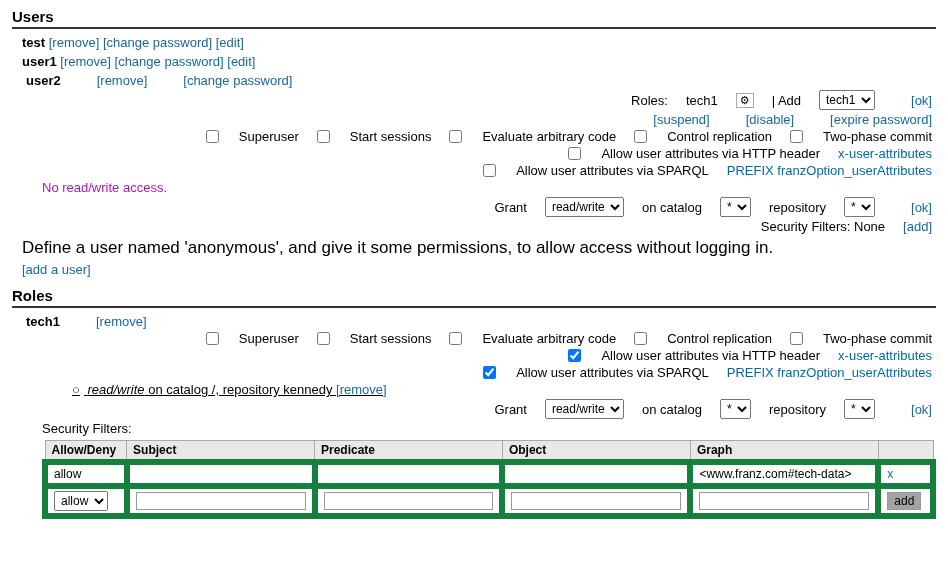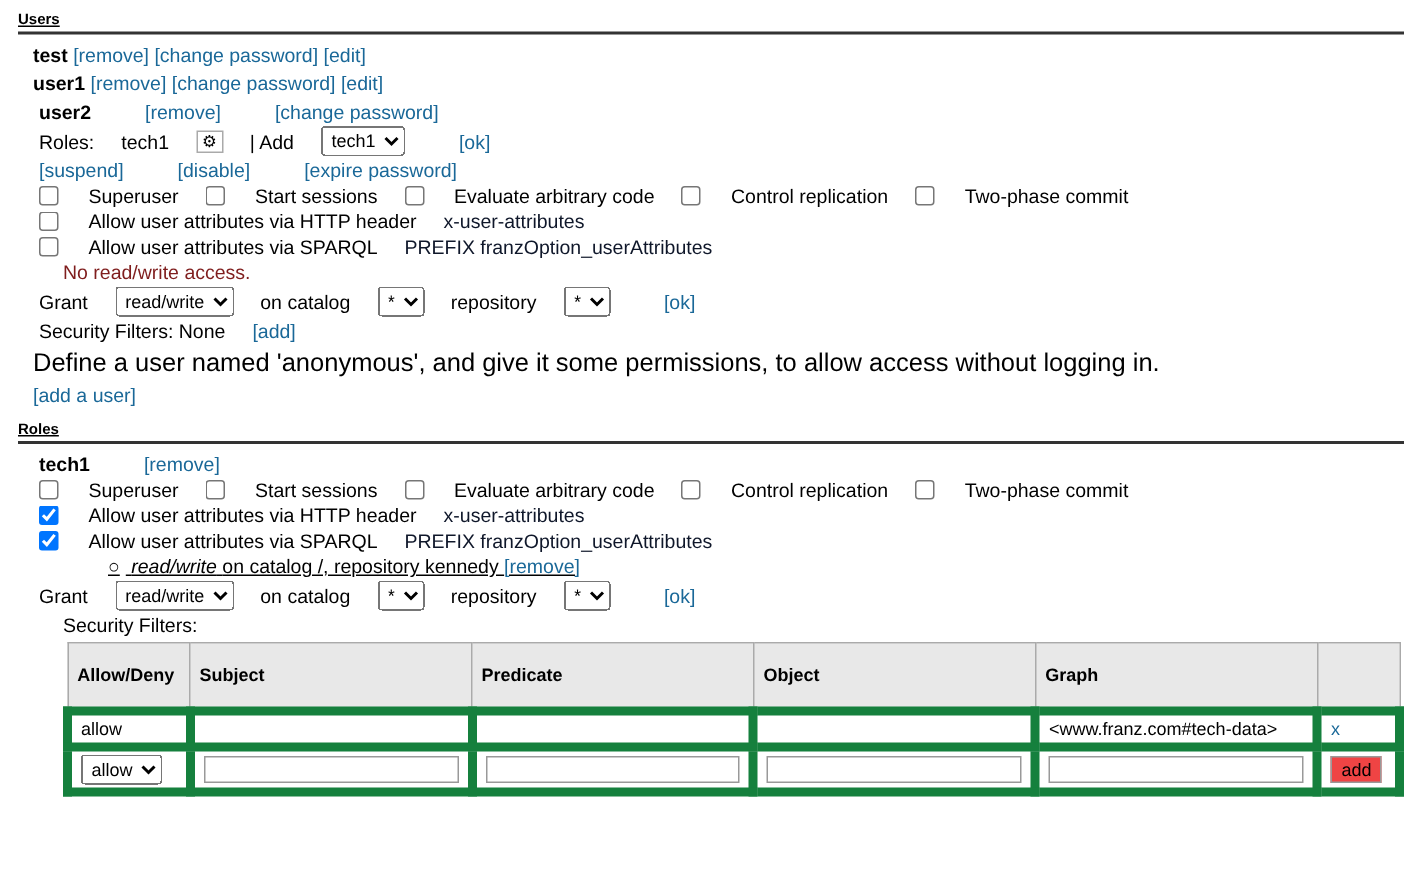--- a/index.html
+++ b/index.html
@@ -4,59 +4,58 @@
   <style>
     * { box-sizing: border-box; margin: 0; padding: 0; }
     body {
       font-family: Arial, sans-serif;
       font-size: 13px;
       color: #000;
       background: #fff;
       padding: 8px 12px;
     }
     h2 {
-      font-size: 10px;
+      font-size: 15px;
       font-weight: bold;
       border-bottom: 2px solid #333;
       padding-bottom: 2px;
       margin-bottom: 6px;
-      text-decoration: underline;
     }
     .section { margin-bottom: 10px; }
     .user-block { margin-left: 10px; margin-bottom: 4px; }
     .user-name { font-weight: bold; }
-    a, .link { color: #0f172a; text-decoration: none; cursor: pointer; }
+    a, .link { color: #0369a1; text-decoration: none; cursor: pointer; }
     .bracket-link { color: #1a6898; font-size: 13px; }
-    .indent { margin-left: 20px; }
+    .indent { margin-left: 20px; justify-content: flex-end; }
     .row { display: flex; align-items: center; flex-wrap: wrap; gap: 18px; margin: 2px 4px; }
     label { font-size: 13px; }
     input[type="checkbox"] { margin-right: 2px; }
     select { font-size: 12px; padding: 1px 2px; }
     input[type="text"] { font-size: 12px; padding: 1px 2px; border: 1px solid #999; }
     .ok-link { color: #1a6898; }
-    .no-access { color: #7f1d1d; font-style: normal; }
+    .no-access { color: #a21caf; font-style: normal; }
     .security-table { border-collapse: collapse; width: 100%; margin-top: 4px; }
     .security-table th {
       border: 1px solid #aaa;
       background: #e8e8e8;
-      padding: 14px 6px;
+      padding: 2px 6px;
       font-weight: bold;
       text-align: left;
       font-size: 12px;
     }
     .security-table td {
       border: 6px solid #15803d;
       padding: 2px 6px;
       font-size: 12px;
     }
     .x-link { color: #1a6898; }
     .add-btn {
       font-size: 12px;
       padding: 1px 6px;
-      background: #ef4444;
+      background: #a3a3a3;
       border: 1px solid #999;
       cursor: pointer;
     }
     .section-links { margin-top: 4px; }
     .anon-note { margin: 4px 0 4px 10px; font-size: 17px; }
     .role-block { margin-left: 10px; }
   </style>
 </head>
 <body>
 

